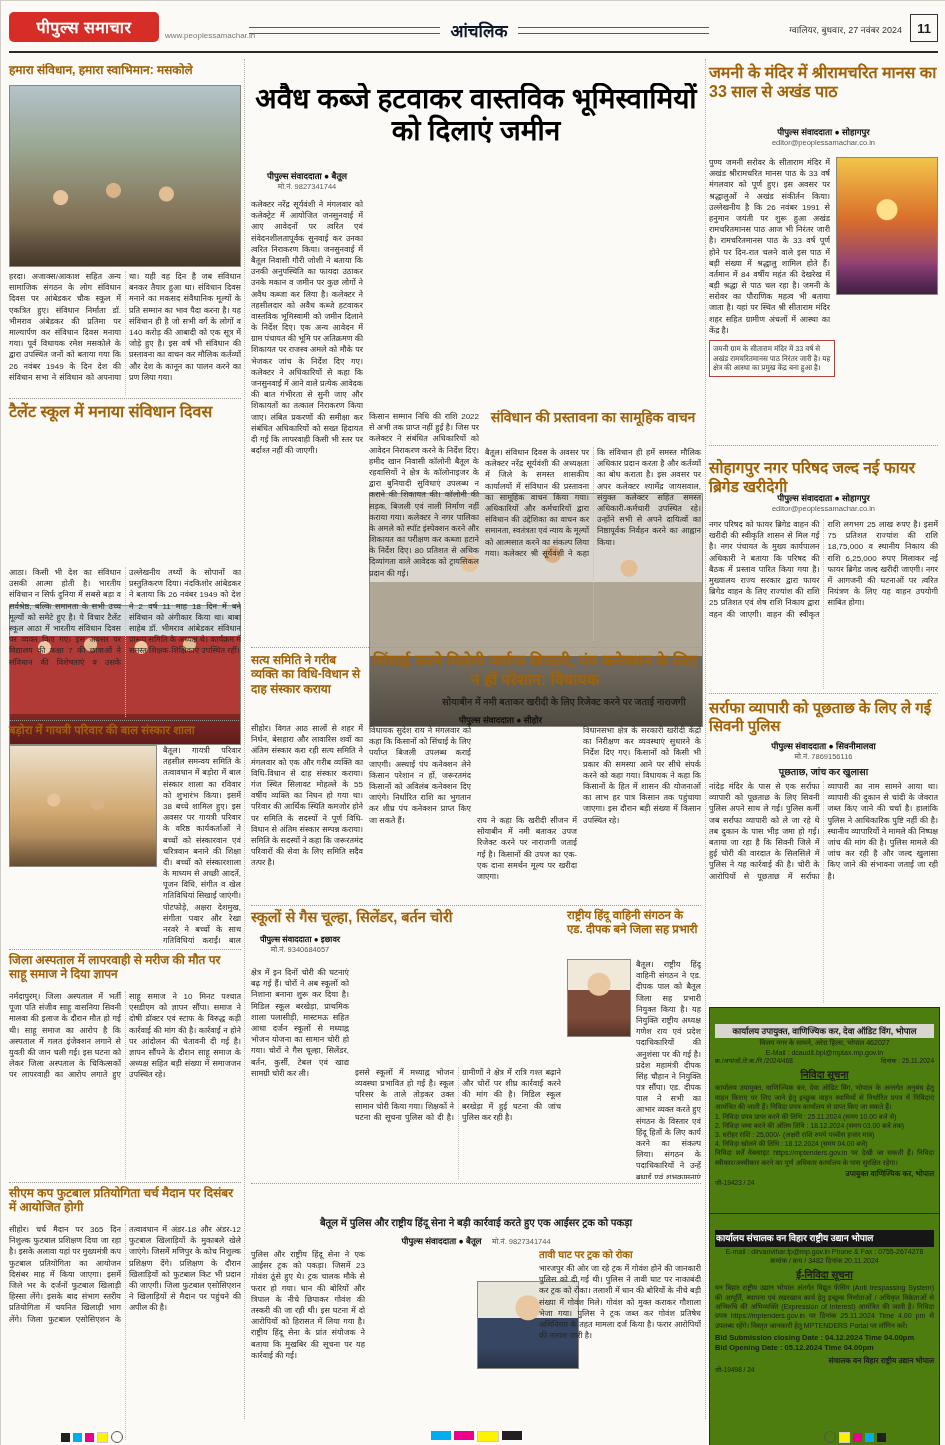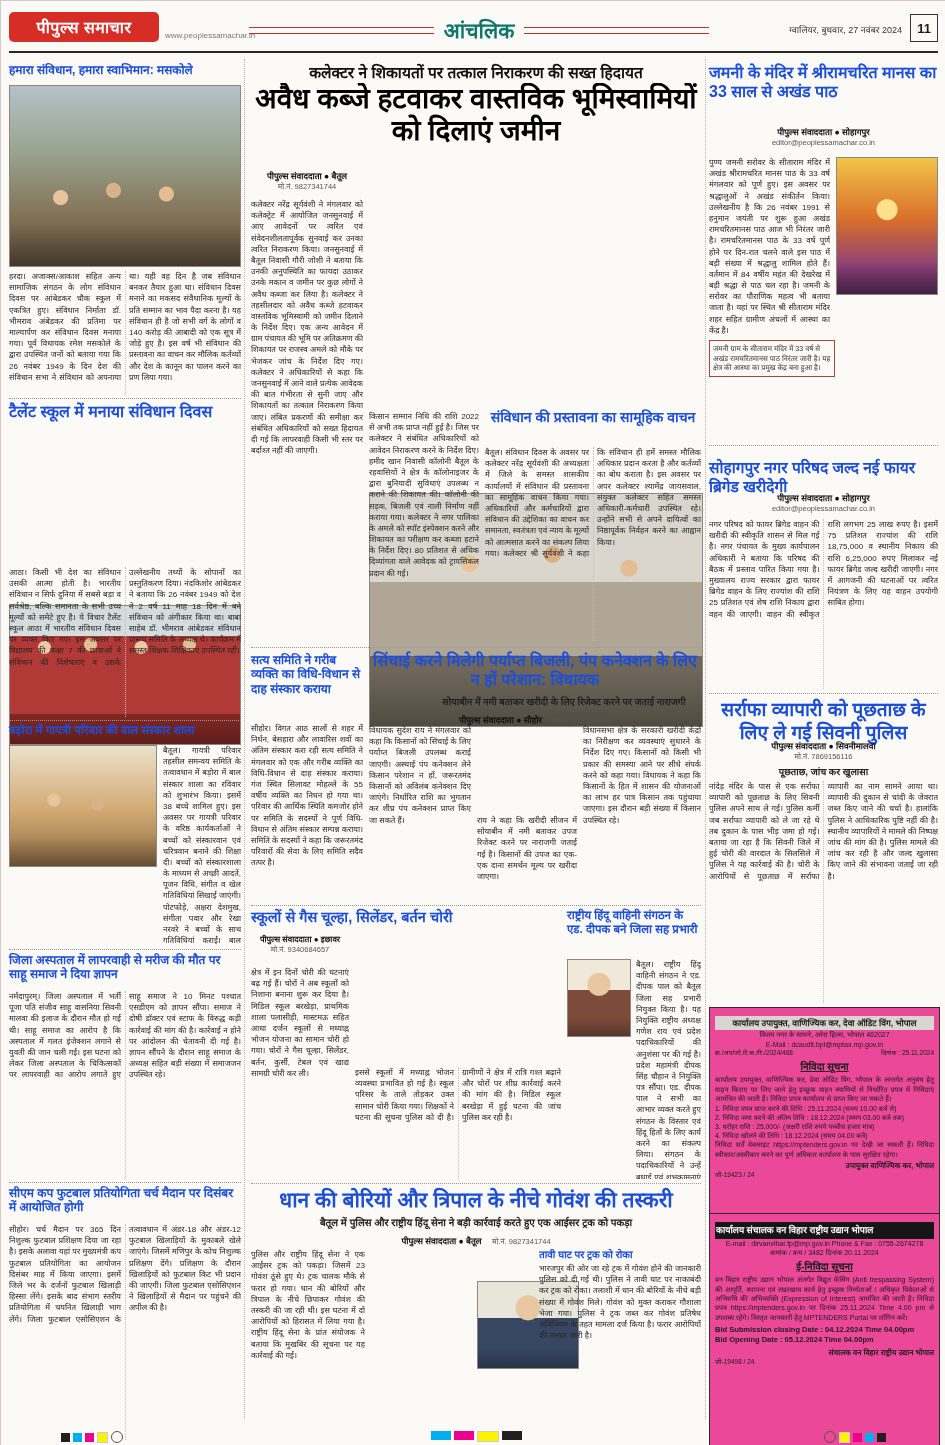--- a/index.html
+++ b/index.html
@@ -1,18 +1,18 @@
 <!DOCTYPE html>
 <html><head>
 <meta charset="utf-8">
 <style>
   html,body{margin:0;padding:0;background:#e9e7e2;}
   .page{position:relative;width:945px;height:1445px;background:#fbfaf6;font-family:"Liberation Sans",sans-serif;overflow:hidden;margin:0 auto;border:1px solid #cfcdc6;color:#1c1c1c;}
   .abs{position:absolute;}
-  .hl{font-weight:bold;color:#1d4ed8;margin:0;line-height:1.2;}
+  .hl{font-weight:bold;color:#a16207;margin:0;line-height:1.2;}
   .body-text{font-size:8px;line-height:1.4;text-align:justify;color:#262626;overflow:hidden;}
   .cols-2{column-count:2;column-gap:8px;column-rule:1px dotted #c2c0b8;}
   .byline{font-size:8.5px;font-weight:bold;text-align:center;color:#111;line-height:1.25;}
   .phone{font-size:7.5px;color:#555;text-align:center;line-height:1.2;}
   .h-dot{border-top:1px dotted #9a988f;}
   .vline{border-left:1px dotted #b4b2aa;}
   .photo{border:1px solid #8a887f;position:relative;overflow:hidden;}
   .photo::after{content:"";position:absolute;left:0;right:0;bottom:0;height:24%;background:linear-gradient(180deg,rgba(0,0,0,0),rgba(0,0,0,.28));}
   .ph-crowd{background:
     radial-gradient(circle at 22% 62%, #e8c49c 0 7px, rgba(0,0,0,0) 8px),
@@ -41,23 +41,23 @@
     radial-gradient(circle at 50% 32%, #e9c7a0 0 11px, rgba(0,0,0,0) 12px),
     linear-gradient(180deg,#f0e8d8 0 40%,#7c4b3a 40% 100%);}
   .ph-temple{background:
     radial-gradient(circle at 50% 38%, #ffe08a 0 10px, rgba(0,0,0,0) 11px),
     linear-gradient(180deg,#f2c44a 0%,#d96f2b 45%,#8d3f78 80%,#5c2c5c 100%);}
   .kicker{font-size:15.5px;font-weight:bold;text-align:center;color:#111;}
   .lead-hl{font-size:28px;font-weight:800;text-align:center;line-height:1.15;color:#000;}
   .logo-box{background:#d62d27;border-radius:5px;color:#fff;font-weight:800;display:flex;align-items:center;justify-content:center;font-size:16px;letter-spacing:.5px;}
   .section-wrap{display:flex;align-items:center;gap:10px;}
   .rule2{flex:1;height:5px;border-top:1.5px solid #b5332e;border-bottom:1.5px solid #b5332e;}
-  .section-name{color:#0f766e;font-weight:800;font-size:21px;white-space:nowrap;}
+  .section-name{color:#0f172a;font-weight:800;font-size:17px;white-space:nowrap;}
   .pagenum{border:1.5px solid #333;font-weight:800;font-size:13px;display:flex;align-items:center;justify-content:center;}
-  .notice{border:1.5px solid #2b2b2b;background:#ec4899;padding:8px 5px;overflow:hidden;font-size:7px;line-height:1.35;text-align:justify;}
+  .notice{border:1.5px solid #2b2b2b;background:#4d7c0f;padding:16px 5px;overflow:hidden;font-size:7px;line-height:1.35;text-align:justify;}
   .notice .n-title{background:#d8d6cf;font-weight:bold;font-size:8.5px;text-align:center;padding:2px 1px;line-height:1.2;}
   .notice .n-title-dark{background:#161616;color:#fff;font-weight:bold;font-size:9px;text-align:left;padding:3px 1px;line-height:1.2;}
   .notice .n-center{text-align:center;}
   .notice .n-head{font-weight:bold;font-size:10px;text-align:center;text-decoration:underline;margin:2px 0;}
   .notice .n-row{display:flex;justify-content:space-between;font-size:6.5px;}
   .notice .n-item{font-size:6.8px;}
   .notice .n-sign{text-align:right;font-weight:bold;font-size:7.5px;margin-top:2px;}
   .notice .n-ref{font-size:6.5px;}
   .highlight-box{border:1px solid #b3423a;padding:3px;margin-top:4px;font-size:7.2px;line-height:1.35;color:#333;width:118px;}
   .mark-sq{width:9px;height:9px;display:inline-block;}
@@ -102,21 +102,20 @@
   </div>
 
   <div class="abs h-dot" style="left:8px;top:948px;width:232px;"></div>
   <h3 class="abs hl" style="left:8px;top:952px;width:232px;font-size:12px;">जिला अस्पताल में लापरवाही से मरीज की मौत पर साहू समाज ने दिया ज्ञापन</h3>
   <div class="abs body-text cols-2" style="left:8px;top:990px;width:232px;height:188px;">नर्मदापुरम्। जिला अस्पताल में भर्ती पूजा पति संजीव साहू वासनिया सिवनी मालवा की इलाज के दौरान मौत हो गई थी। साहू समाज का आरोप है कि अस्पताल में गलत इंजेक्शन लगाने से युवती की जान चली गई। इस घटना को लेकर जिला अस्पताल के चिकित्सकों पर लापरवाही का आरोप लगाते हुए साहू समाज ने 10 मिनट पश्चात एसडीएम को ज्ञापन सौंपा। समाज ने दोषी डॉक्टर एवं स्टाफ के विरुद्ध कड़ी कार्रवाई की मांग की है। कार्रवाई न होने पर आंदोलन की चेतावनी दी गई है। ज्ञापन सौंपने के दौरान साहू समाज के अध्यक्ष सहित बड़ी संख्या में समाजजन उपस्थित रहे।</div>
 
   <div class="abs h-dot" style="left:8px;top:1181px;width:232px;"></div>
   <h3 class="abs hl" style="left:8px;top:1185px;width:232px;font-size:12px;">सीएम कप फुटबाल प्रतियोगिता चर्च मैदान पर दिसंबर में आयोजित होगी</h3>
   <div class="abs body-text cols-2" style="left:8px;top:1223px;width:232px;height:216px;">सीहोर। चर्च मैदान पर 365 दिन निशुल्क फुटबाल प्रशिक्षण दिया जा रहा है। इसके अलावा यहां पर मुख्यमंत्री कप फुटबाल प्रतियोगिता का आयोजन दिसंबर माह में किया जाएगा। इसमें जिले भर के दर्जनों फुटबाल खिलाड़ी हिस्सा लेंगे। इसके बाद संभाग स्तरीय प्रतियोगिता में चयनित खिलाड़ी भाग लेंगे। जिला फुटबाल एसोसिएशन के तत्वावधान में अंडर-18 और अंडर-12 फुटबाल खिलाड़ियों के मुकाबले खेले जाएंगे। जिसमें मणिपुर के कोच निशुल्क प्रशिक्षण देंगे। प्रशिक्षण के दौरान खिलाड़ियों को फुटबाल किट भी प्रदान की जाएगी। जिला फुटबाल एसोसिएशन ने खिलाड़ियों से मैदान पर पहुंचने की अपील की है।</div>
 
-  <div class="abs kicker" style="left:250px;top:60px;width:450px;">कलेक्टर ने शिकायतों पर तत्काल निराकरण की सख्त हिदायत</div>
   <h1 class="abs hl lead-hl" style="left:250px;top:82px;width:450px;height:76px;overflow:hidden;">अवैध कब्जे हटवाकर वास्तविक भूमिस्वामियों को दिलाएं जमीन</h1>
   <div class="abs" style="left:250px;top:170px;width:112px;">
     <div class="byline">पीपुल्स संवाददाता ● बैतूल</div>
     <div class="phone">मो.नं. 9827341744</div>
   </div>
   <div class="abs photo ph-office" style="left:368px;top:170px;width:332px;height:232px;"></div>
   <div class="abs body-text" style="left:250px;top:198px;width:112px;height:442px;">कलेक्टर नरेंद्र सूर्यवंशी ने मंगलवार को कलेक्ट्रेट में आयोजित जनसुनवाई में आए आवेदनों पर त्वरित एवं संवेदनशीलतापूर्वक सुनवाई कर उनका त्वरित निराकरण किया। जनसुनवाई में बैतूल निवासी गौरी जोशी ने बताया कि उनकी अनुपस्थिति का फायदा उठाकर उनके मकान व जमीन पर कुछ लोगों ने अवैध कब्जा कर लिया है। कलेक्टर ने तहसीलदार को अवैध कब्जे हटवाकर वास्तविक भूमिस्वामी को जमीन दिलाने के निर्देश दिए। एक अन्य आवेदन में ग्राम पंचायत की भूमि पर अतिक्रमण की शिकायत पर राजस्व अमले को मौके पर भेजकर जांच के निर्देश दिए गए। कलेक्टर ने अधिकारियों से कहा कि जनसुनवाई में आने वाले प्रत्येक आवेदक की बात गंभीरता से सुनी जाए और शिकायतों का तत्काल निराकरण किया जाए। लंबित प्रकरणों की समीक्षा कर संबंधित अधिकारियों को सख्त हिदायत दी गई कि लापरवाही किसी भी स्तर पर बर्दाश्त नहीं की जाएगी।</div>
   <div class="abs body-text" style="left:368px;top:410px;width:110px;height:230px;">किसान सम्मान निधि की राशि 2022 से अभी तक प्राप्त नहीं हुई है। जिस पर कलेक्टर ने संबंधित अधिकारियों को आवेदन निराकरण करने के निर्देश दिए। हमीद खान निवासी कॉलोनी बैतूल के रहवासियों ने क्षेत्र के कॉलोनाइजर के द्वारा बुनियादी सुविधाएं उपलब्ध न कराने की शिकायत की। कॉलोनी की सड़क, बिजली एवं नाली निर्माण नहीं कराया गया। कलेक्टर ने नगर पालिका के अमले को स्पॉट इंस्पेक्शन करने और शिकायत का परीक्षण कर कब्जा हटाने के निर्देश दिए। 80 प्रतिशत से अधिक दिव्यांगता वाले आवेदक को ट्रायसिकल प्रदान की गई।</div>
   <h2 class="abs hl" style="left:484px;top:408px;width:216px;font-size:14px;text-align:center;">संविधान की प्रस्तावना का सामूहिक वाचन</h2>
   <div class="abs body-text cols-2" style="left:484px;top:446px;width:216px;height:194px;">बैतूल। संविधान दिवस के अवसर पर कलेक्टर नरेंद्र सूर्यवंशी की अध्यक्षता में जिले के समस्त शासकीय कार्यालयों में संविधान की प्रस्तावना का सामूहिक वाचन किया गया। अधिकारियों और कर्मचारियों द्वारा संविधान की उद्देशिका का वाचन कर समानता, स्वतंत्रता एवं न्याय के मूल्यों को आत्मसात करने का संकल्प लिया गया। कलेक्टर श्री सूर्यवंशी ने कहा कि संविधान ही हमें समस्त मौलिक अधिकार प्रदान करता है और कर्तव्यों का बोध कराता है। इस अवसर पर अपर कलेक्टर श्यामेंद्र जायसवाल, संयुक्त कलेक्टर सहित समस्त अधिकारी-कर्मचारी उपस्थित रहे। उन्होंने सभी से अपने दायित्वों का निष्ठापूर्वक निर्वहन करने का आह्वान किया।</div>
@@ -149,21 +148,20 @@
   <div class="abs body-text" style="left:250px;top:966px;width:98px;height:212px;">क्षेत्र में इन दिनों चोरी की घटनाएं बढ़ गई हैं। चोरों ने अब स्कूलों को निशाना बनाना शुरू कर दिया है। मिडिल स्कूल बरखेड़ा, प्राथमिक शाला पलासीड़ी, मास्टमऊ सहित आधा दर्जन स्कूलों से मध्याह्न भोजन योजना का सामान चोरी हो गया। चोरों ने गैस चूल्हा, सिलेंडर, बर्तन, कुर्सी, टेबल एवं खाद्य सामग्री चोरी कर ली।</div>
 
   <h3 class="abs hl" style="left:566px;top:908px;width:134px;font-size:11.5px;">राष्ट्रीय हिंदू वाहिनी संगठन के एड. दीपक बने जिला सह प्रभारी</h3>
   <div class="abs" style="left:566px;top:958px;width:134px;height:220px;overflow:hidden;">
     <div class="photo ph-man" style="float:left;width:62px;height:76px;margin:0 5px 3px 0;"></div>
     <div class="body-text" style="height:220px;">बैतूल। राष्ट्रीय हिंदू वाहिनी संगठन ने एड. दीपक पाल को बैतूल जिला सह प्रभारी नियुक्त किया है। यह नियुक्ति राष्ट्रीय अध्यक्ष गणेश राय एवं प्रदेश पदाधिकारियों की अनुशंसा पर की गई है। प्रदेश महामंत्री दीपक सिंह चौहान ने नियुक्ति पत्र सौंपा। एड. दीपक पाल ने सभी का आभार व्यक्त करते हुए संगठन के विस्तार एवं हिंदू हितों के लिए कार्य करने का संकल्प लिया। संगठन के पदाधिकारियों ने उन्हें बधाई एवं शुभकामनाएं दीं।</div>
   </div>
 
   <div class="abs h-dot" style="left:250px;top:1182px;width:450px;"></div>
 
-  <h2 class="abs hl" style="left:250px;top:1186px;width:450px;font-size:21px;text-align:center;">धान की बोरियों और त्रिपाल के नीचे गोवंश की तस्करी</h2>
   <div class="abs subhead" style="left:250px;top:1214px;width:450px;font-size:10px;">बैतूल में पुलिस और राष्ट्रीय हिंदू सेना ने बड़ी कार्रवाई करते हुए एक आईसर ट्रक को पकड़ा</div>
   <div class="abs" style="left:250px;top:1229px;width:450px;text-align:center;">
     <span class="byline">पीपुल्स संवाददाता ● बैतूल</span>
     <span class="phone" style="display:inline;margin-left:6px;">मो.नं. 9827341744</span>
   </div>
   <div class="abs body-text" style="left:250px;top:1248px;width:114px;height:190px;">पुलिस और राष्ट्रीय हिंदू सेना ने एक आईसर ट्रक को पकड़ा। जिसमें 23 गोवंश ठूंसे हुए थे। ट्रक चालक मौके से फरार हो गया। धान की बोरियों और त्रिपाल के नीचे छिपाकर गोवंश की तस्करी की जा रही थी। इस घटना में दो आरोपियों को हिरासत में लिया गया है। राष्ट्रीय हिंदू सेना के प्रांत संयोजक ने बताया कि मुखबिर की सूचना पर यह कार्रवाई की गई।</div>
 
   <div class="abs" style="left:538px;top:1248px;width:162px;height:190px;overflow:hidden;">
     <div class="hl" style="font-size:10px;margin-bottom:2px;">तावी घाट पर ट्रक को रोका</div>
     <div class="body-text" style="height:172px;">भारजपुर की ओर जा रहे ट्रक में गोवंश होने की जानकारी पुलिस को दी गई थी। पुलिस ने तावी घाट पर नाकाबंदी कर ट्रक को रोका। तलाशी में धान की बोरियों के नीचे बड़ी संख्या में गोवंश मिले। गोवंश को मुक्त कराकर गौशाला भेजा गया। पुलिस ने ट्रक जब्त कर गोवंश प्रतिषेध अधिनियम के तहत मामला दर्ज किया है। फरार आरोपियों की तलाश जारी है।</div>
@@ -182,21 +180,21 @@
 
   <div class="abs h-dot" style="left:708px;top:444px;width:229px;"></div>
   <h2 class="abs hl" style="left:708px;top:458px;width:229px;font-size:15.5px;">सोहागपुर नगर परिषद जल्द नई फायर ब्रिगेड खरीदेगी</h2>
   <div class="abs" style="left:708px;top:492px;width:229px;">
     <div class="byline">पीपुल्स संवाददाता ● सोहागपुर</div>
     <div class="phone">editor@peoplessamachar.co.in</div>
   </div>
   <div class="abs body-text cols-2" style="left:708px;top:518px;width:229px;height:170px;">नगर परिषद को फायर ब्रिगेड वाहन की खरीदी की स्वीकृति शासन से मिल गई है। नगर पंचायत के मुख्य कार्यपालन अधिकारी ने बताया कि परिषद की बैठक में प्रस्ताव पारित किया गया है। मुख्यालय राज्य सरकार द्वारा फायर ब्रिगेड वाहन के लिए राज्यांश की राशि 25 प्रतिशत एवं शेष राशि निकाय द्वारा वहन की जाएगी। वाहन की स्वीकृत राशि लगभग 25 लाख रुपए है। इसमें 75 प्रतिशत राज्यांश की राशि 18,75,000 व स्थानीय निकाय की राशि 6,25,000 रुपए मिलाकर नई फायर ब्रिगेड जल्द खरीदी जाएगी। नगर में आगजनी की घटनाओं पर त्वरित नियंत्रण के लिए यह वाहन उपयोगी साबित होगा।</div>
 
   <div class="abs h-dot" style="left:708px;top:692px;width:229px;"></div>
-  <h2 class="abs hl" style="left:708px;top:698px;width:229px;font-size:19px;text-align:center;">सर्राफा व्यापारी को पूछताछ के लिए ले गई सिवनी पुलिस</h2>
+  <h2 class="abs hl" style="left:708px;top:698px;width:229px;font-size:15px;">सर्राफा व्यापारी को पूछताछ के लिए ले गई सिवनी पुलिस</h2>
   <div class="abs" style="left:708px;top:740px;width:229px;">
     <div class="byline">पीपुल्स संवाददाता ● सिवनीमालवा</div>
     <div class="phone">मो.नं. 7869156116</div>
   </div>
   <div class="abs subhead" style="left:708px;top:764px;width:229px;font-size:9.5px;">पूछताछ, जांच कर खुलासा</div>
   <div class="abs body-text cols-2" style="left:708px;top:780px;width:229px;height:222px;">नांदेड़ मंदिर के पास से एक सर्राफा व्यापारी को पूछताछ के लिए सिवनी पुलिस अपने साथ ले गई। पुलिस कर्मी जब सर्राफा व्यापारी को ले जा रहे थे तब दुकान के पास भीड़ जमा हो गई। बताया जा रहा है कि सिवनी जिले में हुई चोरी की वारदात के सिलसिले में पुलिस ने यह कार्रवाई की है। चोरी के आरोपियों से पूछताछ में सर्राफा व्यापारी का नाम सामने आया था। व्यापारी की दुकान से चांदी के जेवरात जब्त किए जाने की चर्चा है। हालांकि पुलिस ने आधिकारिक पुष्टि नहीं की है। स्थानीय व्यापारियों ने मामले की निष्पक्ष जांच की मांग की है। पुलिस मामले की जांच कर रही है और जल्द खुलासा किए जाने की संभावना जताई जा रही है।</div>
 
   <div class="abs notice" style="left:708px;top:1006px;width:219px;height:198px;">
     <div class="n-title">कार्यालय उपायुक्त, वाणिज्यिक कर, देवा ऑडिट विंग, भोपाल</div>
     <div class="n-center">विजय नगर के सामने, अरेरा हिल्स, भोपाल 462027</div>

